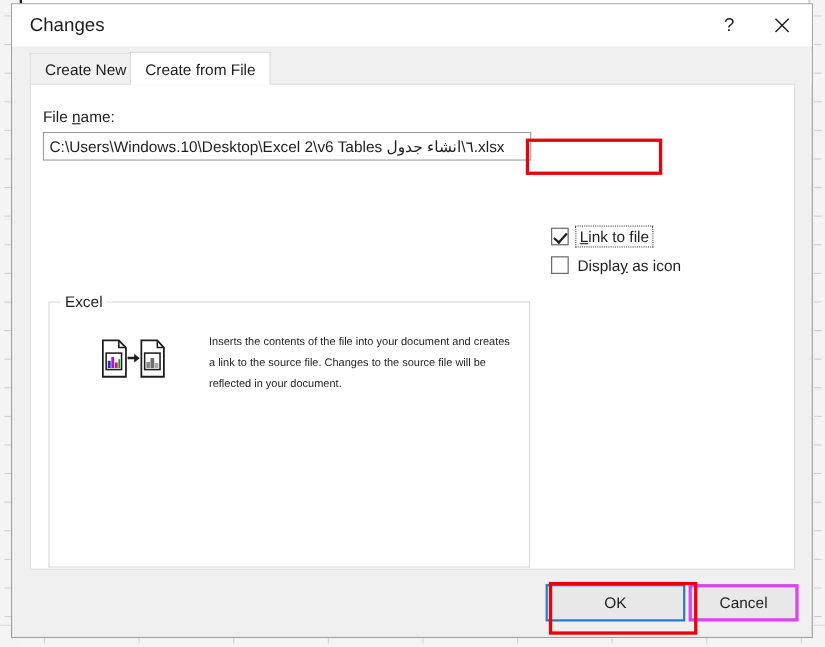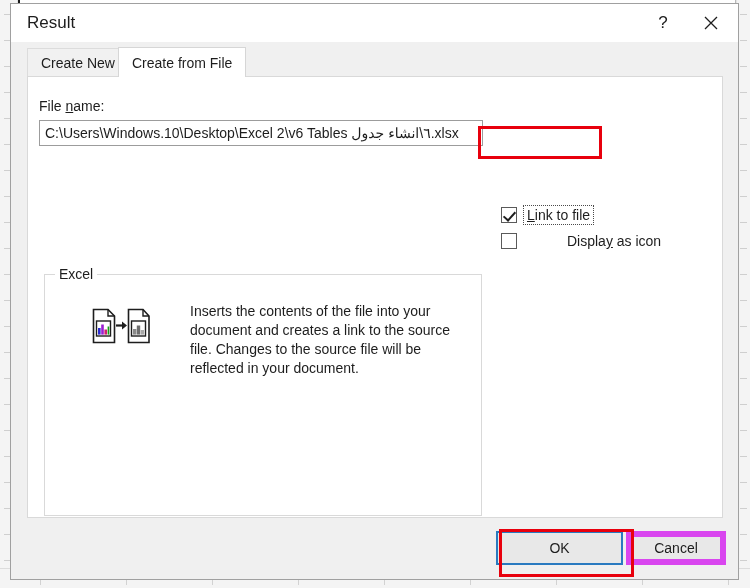--- a/index.html
+++ b/index.html
@@ -156,21 +156,21 @@
   
   .cb-row {
     position: absolute;
     display: flex;
     align-items: center;
     font-size: 14px;
     color: #1d1d1d;
     cursor: default;
   }
   .cb-link    { left: 473px; top: 130px; }
-  .cb-display { left: 473px; top: 156px; gap: 42px; }
+  .cb-display { left: 473px; top: 156px; }
 
   .cb-box {
     width: 16px; height: 16px;
     border: 1px solid #5a5a5a;
     background: #ffffff;
     margin-right: 8px;
     position: relative;
     flex: 0 0 auto;
   }
   .cb-box.checked::after {
@@ -214,31 +214,31 @@
   .result-icon {
     position: absolute;
     left: 47px; top: 33px;
     width: 58px; height: 36px;
   }
 
   .result-text {
     position: absolute;
     left: 145px; top: 27px;
     width: 275px;
-    font-size: 14px;
+    font-size: 10px;
     line-height: 19px;
     color: #1d1d1d;
   }
 
   
   .footer-btn {
     position: absolute;
     height: 34px;
     background: #e8e8e8;
-    border: 6px solid #d946ef;
+    border: 3px solid #d946ef;
     font-family: "Liberation Sans", sans-serif;
     font-size: 14px;
     color: #1d1d1d;
     cursor: default;
   }
   .ok-btn     { left: 485px; top: 527px; width: 127px; border: 2px solid #2a7ac0; background: #e8e8e8; }
   .cancel-btn { left: 615px; top: 527px; width: 100px; }
 </style>
 </head>
 <body>
@@ -304,21 +304,21 @@
       <div class="tick-h" style="left: 470px;"></div>
       <div class="tick-h" style="left: 556px;"></div>
       <div class="tick-h" style="left: 642px;"></div>
       <div class="tick-h" style="left: 728px;"></div>
     </div>
   <div class="page-frame"></div>
 
   <div id="dialog">
 
     <div class="titlebar">
-      <div class="title-text">Result</div>
+      <div class="title-text">Changes</div>
 
       <button class="tb-btn tb-help">?</button>
 
       <button class="tb-btn tb-close">
         <svg width="16" height="16" viewBox="0 0 16 16" aria-hidden="true">
           <path d="M2 2 L14 14 M14 2 L2 14" stroke="#1d1d1d" stroke-width="1.3" fill="none"></path>
         </svg>
       </button>
     </div>
 

